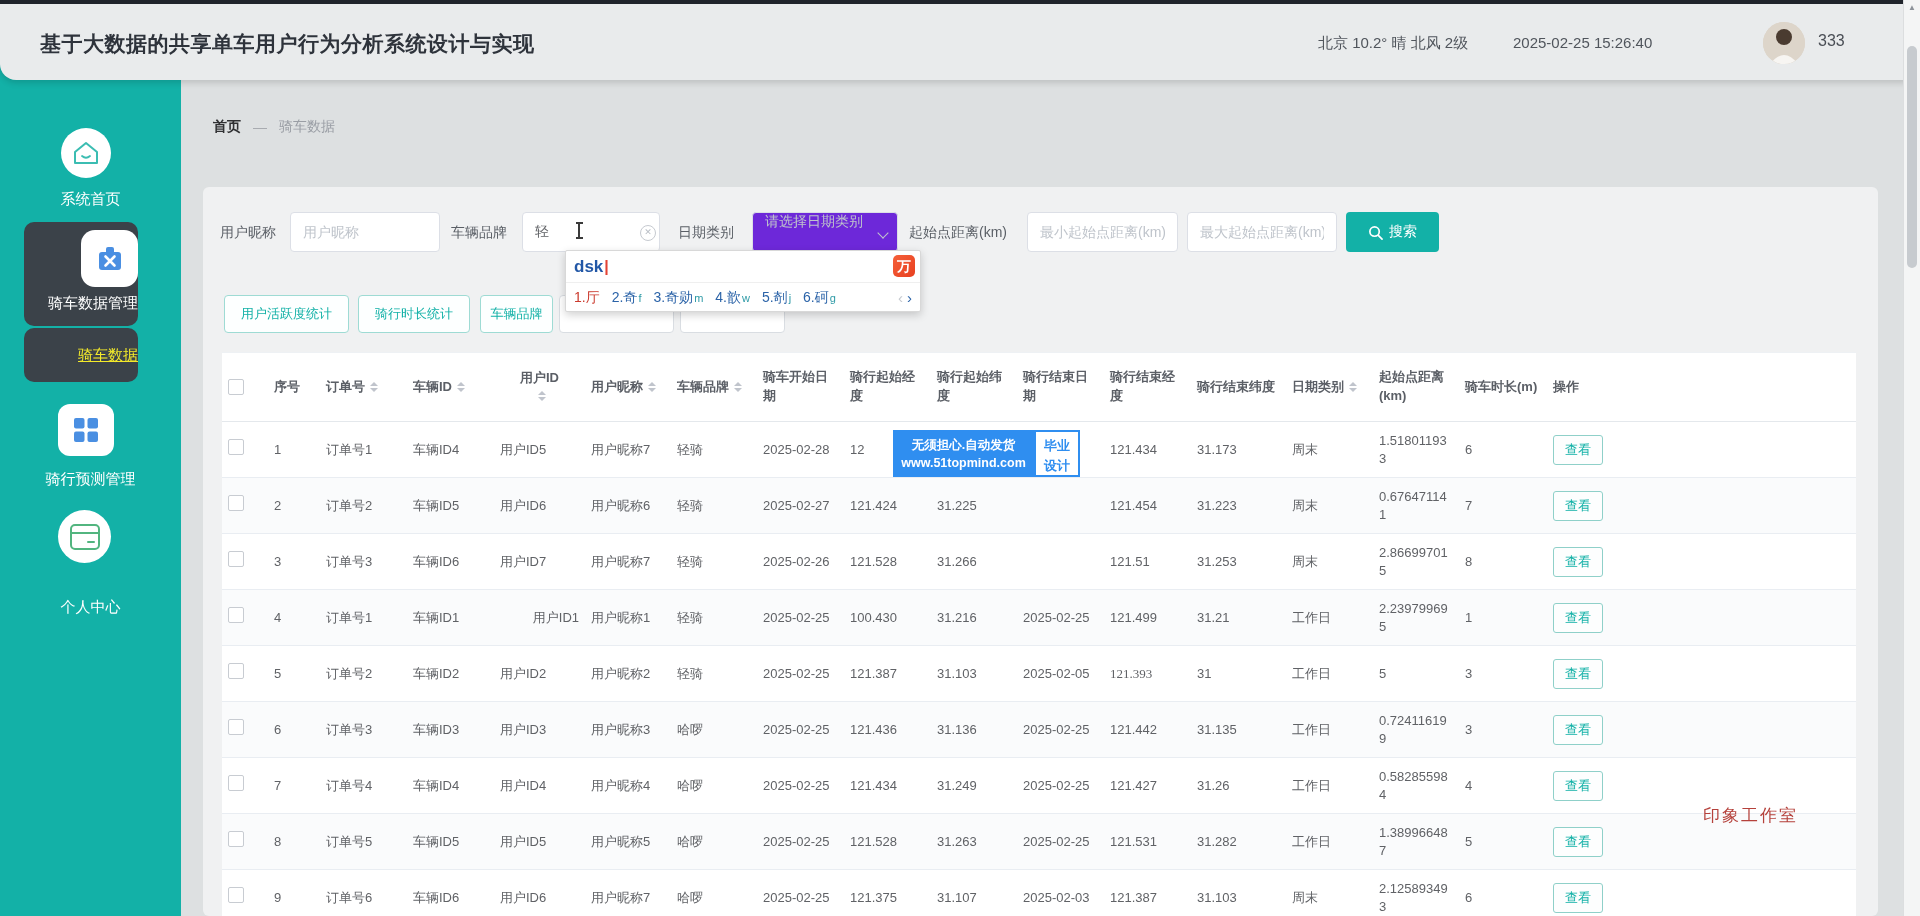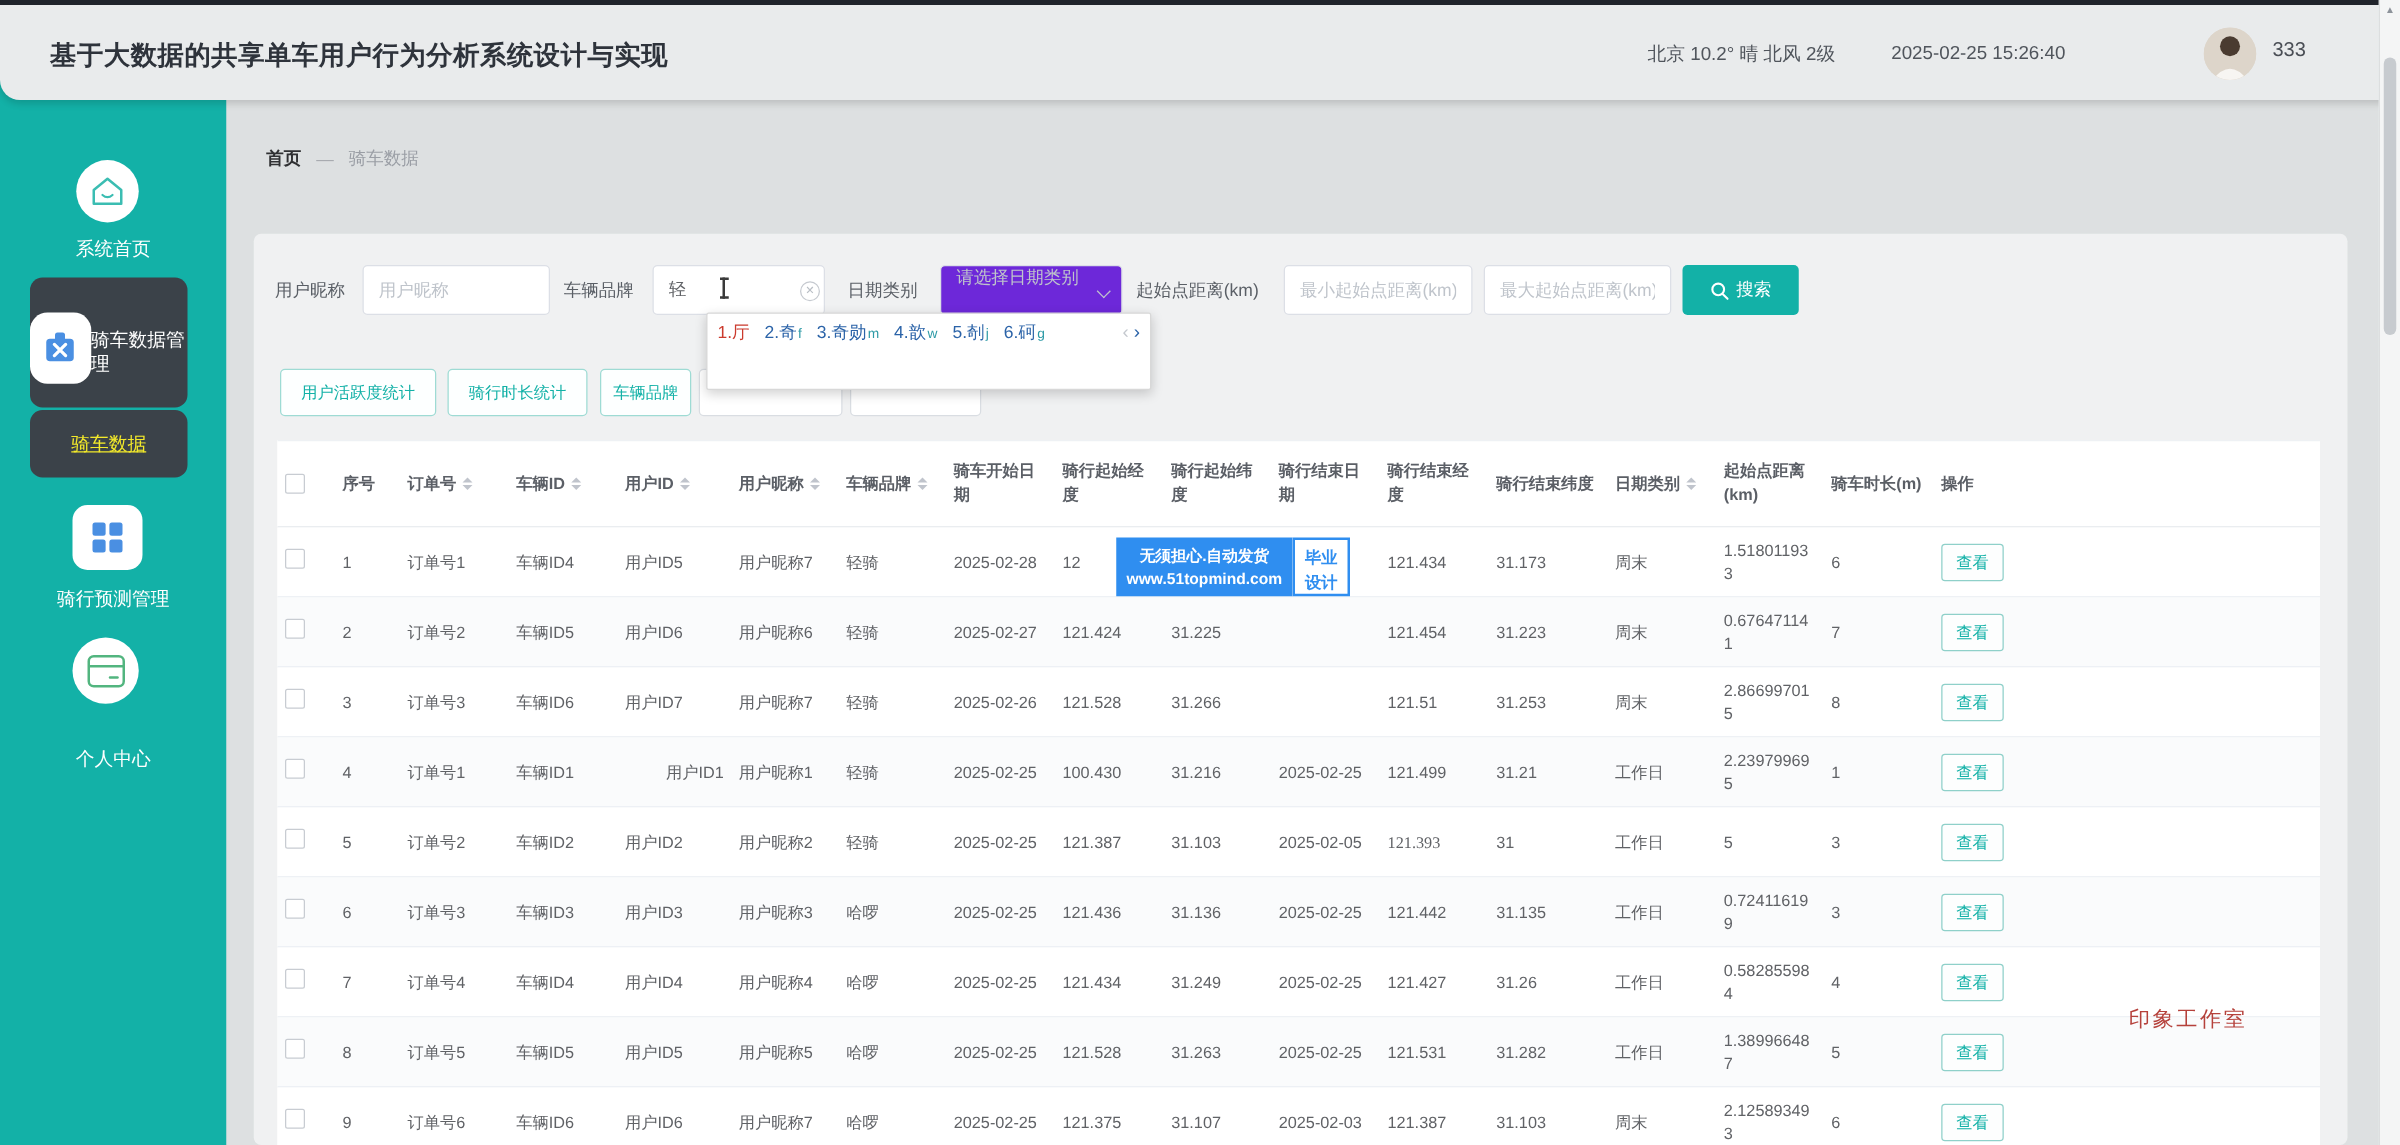--- a/index.html
+++ b/index.html
@@ -18,21 +18,21 @@
   .app-title{position:absolute;left:40px;top:26px;font-size:21px;font-weight:700;color:#2e333b;letter-spacing:.5px;}
   .hdr-weather{position:absolute;left:1318px;top:30px;font-size:15px;color:#50555c;}
   .hdr-time{position:absolute;left:1513px;top:30px;font-size:15px;color:#50555c;}
   .hdr-avatar{position:absolute;left:1763px;top:18px;width:42px;height:42px;border-radius:50%;overflow:hidden;background:#ddd5ca;cursor:pointer;}
   .hdr-user{position:absolute;left:1818px;top:28px;font-size:16px;color:#4a4e55;cursor:pointer;}
   
   .sidebar{position:absolute;left:0;top:64px;width:181px;height:852px;background:#13b1a7;z-index:1;}
   .side-circle{position:absolute;background:#fff;border-radius:50%;display:flex;align-items:center;justify-content:center;}
   .side-square{background:#fff;border-radius:14px;display:flex;align-items:center;justify-content:center;}
   .side-label{position:absolute;width:181px;text-align:center;color:#fff;font-size:15px;}
-  .menu-block{position:absolute;left:24px;width:126px;background:#3b4249;border-radius:10px;display:flex;flex-direction:row;align-items:center;cursor:pointer;}
+  .menu-block{position:absolute;left:24px;width:114px;background:#3b4249;border-radius:10px;display:flex;flex-direction:column;align-items:flex-end;cursor:pointer;}
   .submenu-label{color:#f4ea2a;font-size:15px;text-decoration:underline;}
   
   .breadcrumb{position:absolute;left:213px;top:118px;z-index:2;font-size:14px;display:flex;gap:12px;align-items:center;}
   .bc-home{color:#303133;font-weight:700;cursor:pointer;}
   .bc-sep{color:#a8abb0;}
   .bc-cur{color:#9a9ea5;}
   
   .card{position:absolute;left:203px;top:187px;width:1675px;height:729px;background:#f0f1f2;border-radius:6px;z-index:2;}
   
   .f-label{position:absolute;top:224px;font-size:14px;color:#5a5f66;z-index:3;}
@@ -194,20 +194,25 @@
 <div class="stat-btn" style="left:358px;width:112px;">
     <span>骑行时长统计</span>
   </div>
 <div class="stat-btn" style="left:480px;width:73px;">
     <span>车辆品牌</span>
   </div>
 <div class="ghost-btn" style="left:559px;width:115px;"></div>
 <div class="ghost-btn" style="left:680px;width:105px;"></div>
 
 <div class="ime-popup">
+  <div class="ime-row1">
+    <span class="ime-comp">dsk</span>
+      <span class="ime-caret">|</span>
+    <span class="ime-logo">万</span>
+  </div>
   <div class="ime-row2">
     <span id="cand-list" style="display:flex;">
         <span class="cand first">1.厅</span>
         <span class="cand">2.奇<i class="cl">f</i></span>
         <span class="cand">3.奇勋<i class="cl">m</i></span>
         <span class="cand">4.歆<i class="cl">w</i></span>
         <span class="cand">5.剞<i class="cl">j</i></span>
         <span class="cand">6.砢<i class="cl">g</i></span>
       </span>
     <span class="ime-arrows">
@@ -233,21 +238,21 @@
           <i class="dn"></i>
         </span>
       </div>
       <div class="th" style="width: 87px; flex-shrink: 0;">
         <span>车辆ID</span>
         <span class="caret">
           <i class="up"></i>
           <i class="dn"></i>
         </span>
       </div>
-      <div class="th" style="width: 91px; flex-shrink: 0;">
+      <div class="th" style="width: 91px; flex-shrink: 0; flex-direction: column;">
         <span>用户ID</span>
         <span class="caret">
           <i class="up"></i>
           <i class="dn"></i>
         </span>
       </div>
       <div class="th" style="width: 86px; flex-shrink: 0;">
         <span>用户昵称</span>
         <span class="caret">
           <i class="up"></i>

